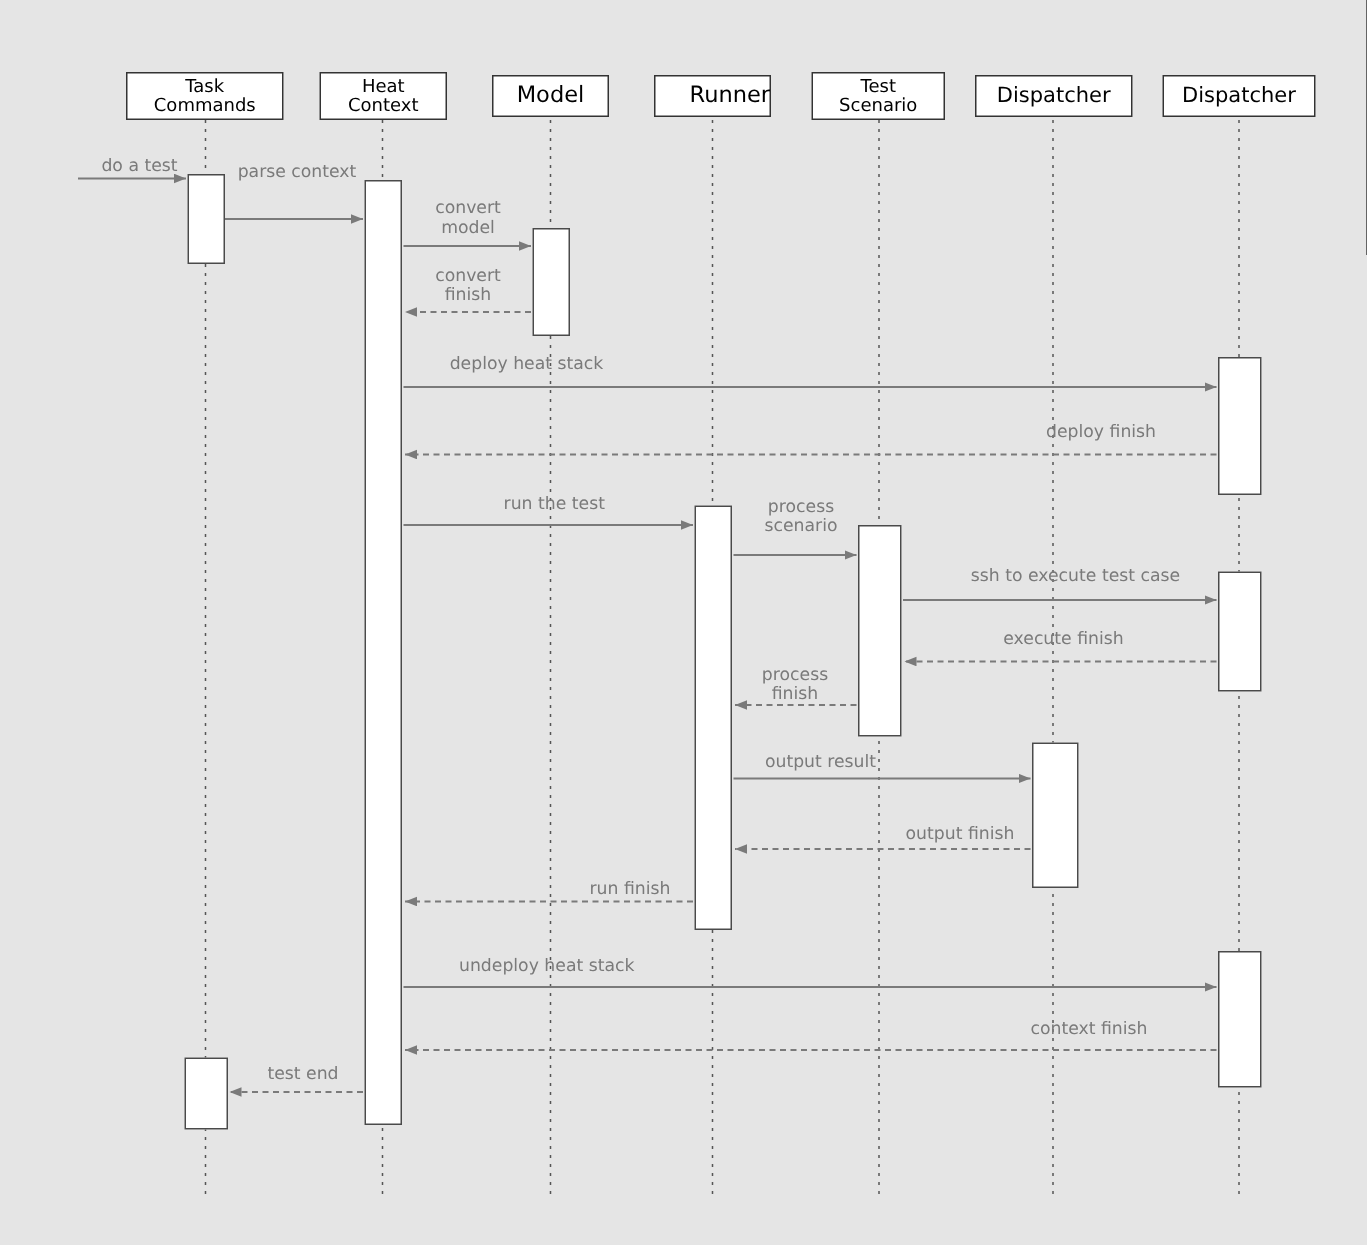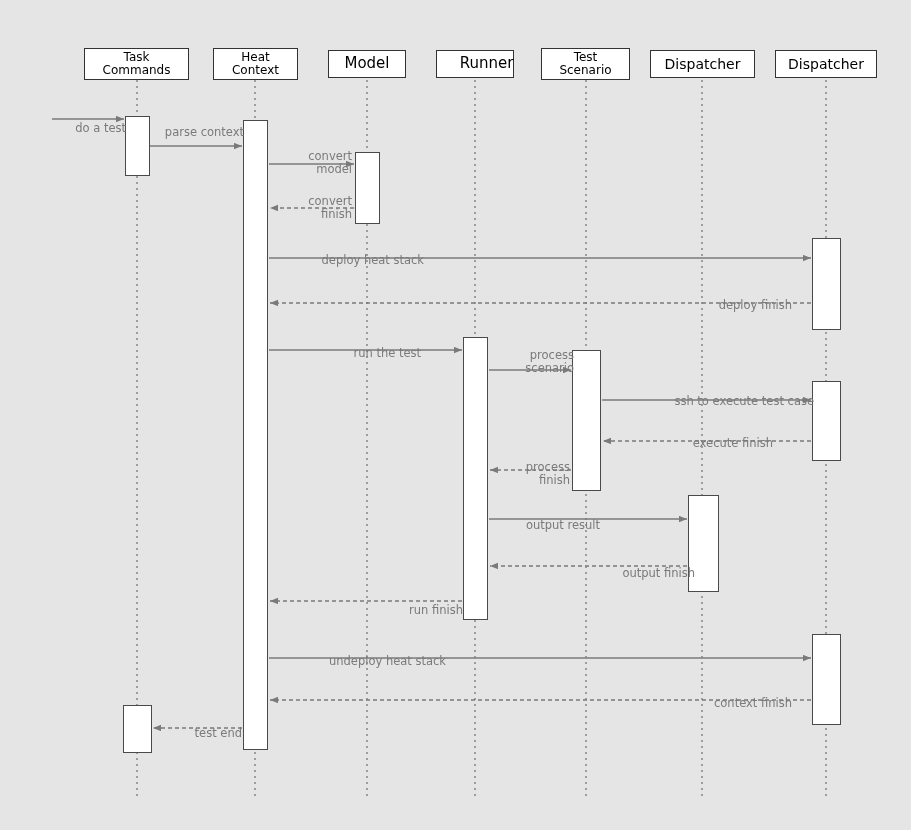--- a/index.html
+++ b/index.html
@@ -38,22 +38,21 @@
   .participant-label {
     display: block;
     white-space: pre-line;
   }
   .msg-label {
     position: absolute;
     color: #7a7a7a;
     font-size: 11.5px;
     line-height: 1.12;
     white-space: pre-line;
-    text-align: right;
-    margin-top: 18px;
+    text-align: center;
   }
   .activation {
     position: absolute;
     background: #ffffff;
     border: 1px solid #4a4a4a;
     box-sizing: border-box;
   }
 </style>
 </head>
 <body>

